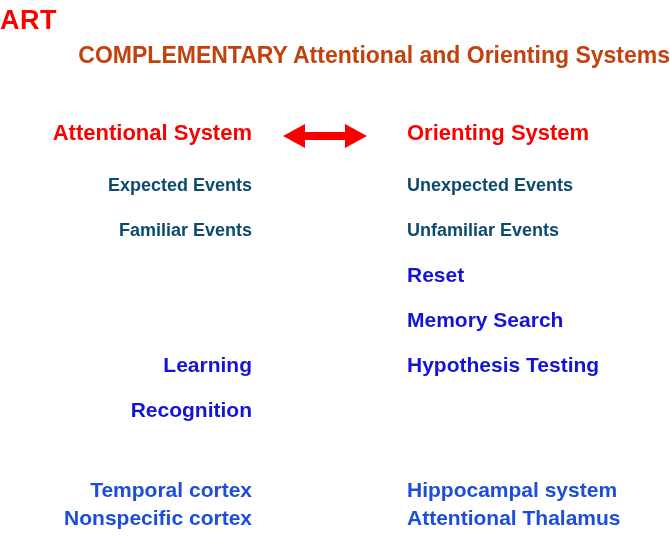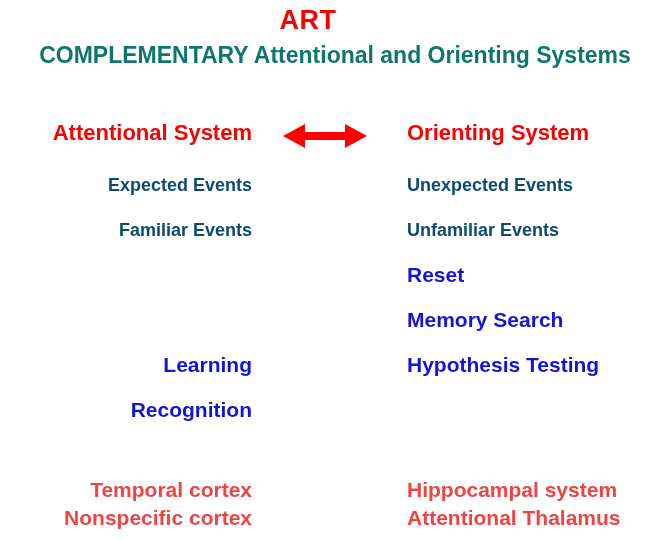--- a/index.html
+++ b/index.html
@@ -21,37 +21,37 @@
     height: 540px;
     background: #ffffff;
   }
 
   
   .title-main {
     position: absolute;
     top: 4px;
     left: 0;
     width: 616px;
-    text-align: center;
+    text-align: left;
     font-size: 27px;
     font-weight: bold;
     line-height: 32px;
     letter-spacing: 0.5px;
     color: #fa0000;
   }
   .title-sub {
     position: absolute;
     top: 41px;
     left: 0;
     width: 670px;
-    text-align: center;
+    text-align: right;
     font-size: 23px;
     font-weight: bold;
     line-height: 28px;
-    color: #0f766e;
+    color: #c2410c;
   }
 
   
   .columns {
     position: absolute;
     top: 118px;
     left: 0;
     width: 670px;
   }
   .row {
@@ -72,21 +72,21 @@
   .cell.right {
     left: 391px;
     text-align: left;
     margin-left: 16px;
   }
 
   
   .c-head   { color: #fa0000; font-size: 22px; }
   .c-purple { color: #0c4a6e; font-size: 18px; }
   .c-blue   { color: #1414d8; font-size: 21px; }
-  .c-green  { color: #ef4444; font-size: 21px; }
+  .c-green  { color: #1d4ed8; font-size: 21px; }
 
   
   .row-head { height: 52px; padding-left: 11px; }
 
   .arrow-wrap {
     position: absolute;
     left: 283px;
     top: 4px;
     width: 84px;
     height: 28px;

